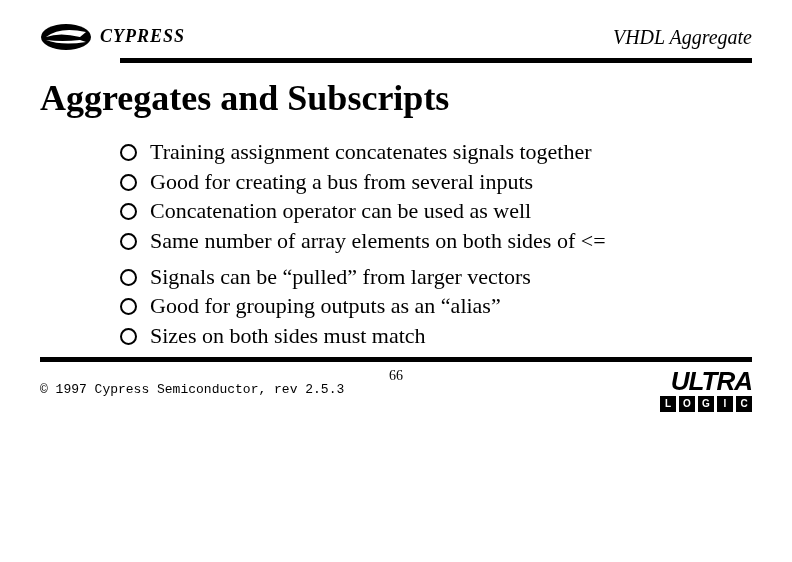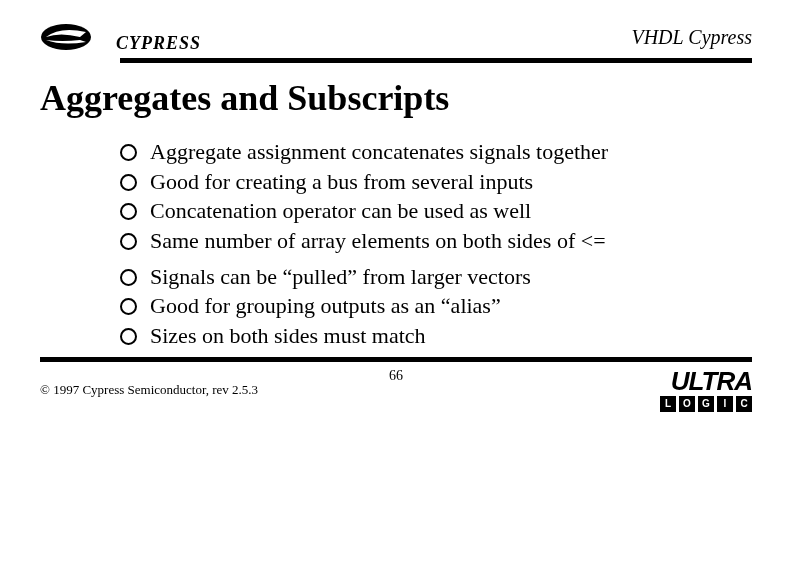--- a/index.html
+++ b/index.html
@@ -13,22 +13,21 @@
     padding: 20px 40px 10px 40px;
   }
   .header {
     display: flex;
     align-items: center;
     justify-content: space-between;
     margin-bottom: 4px;
   }
   .logo {
     display: flex;
-    align-items: center;
-    gap: 18px;
+    gap: 2px;
   }
   .logo-mark {
     width: 58px;
     height: 34px;
     position: relative;
   }
   .logo-text {
     font-family: "Times New Roman", serif;
     font-weight: bold;
     font-style: italic;
@@ -89,21 +88,21 @@
     background: #000;
     margin: 6px 0 6px 0;
   }
   .footer {
     display: flex;
     align-items: center;
     justify-content: space-between;
     font-size: 13px;
     position: relative;
   }
-  .copyright { font-size: 13px; }
+  .copyright { font-size: 13px; font-family: Liberation Mono, monospace; }
   .pagenum {
     position: absolute;
     left: 50%;
     transform: translateX(-50%);
     font-size: 14px;
     top: 0;
   }
   .ultra-logo {
     font-family: Arial, sans-serif;
     text-align: right;
@@ -140,30 +139,30 @@
   <div class="logo">
     <div class="logo-mark">
       <svg viewBox="0 0 58 34" width="58" height="34">
         <ellipse cx="26" cy="17" rx="25" ry="13" fill="#000"></ellipse>
         <path d="M6 17 Q 20 6 46 12 L 40 17 Q 20 12 6 17 Z" fill="#fff"></path>
         <path d="M6 20 Q 22 26 46 22 L 40 20 Q 22 22 6 20 Z" fill="#fff"></path>
       </svg>
     </div>
     <div class="logo-text">CYPRESS</div>
   </div>
-  <div class="hdr-right">VHDL Cypress</div>
+  <div class="hdr-right">VHDL Aggregate</div>
 </div>
 <div class="header-rule"></div>
 
 <h1 class="title">Aggregates and Subscripts</h1>
 
 <div class="content">
 
   <ul class="bullets">
-    <li>Aggregate assignment concatenates signals together</li>
+    <li>Training assignment concatenates signals together</li>
     <li>Good for creating a bus from several inputs</li>
     <li>Concatenation operator can be used as well</li>
     <li>Same number of array elements on both sides of &lt;=</li>
   </ul>
 
   <ul class="bullets">
     <li>Signals can be “pulled” from larger vectors</li>
     <li>Good for grouping outputs as an “alias”</li>
     <li>Sizes on both sides must match</li>
   </ul>

